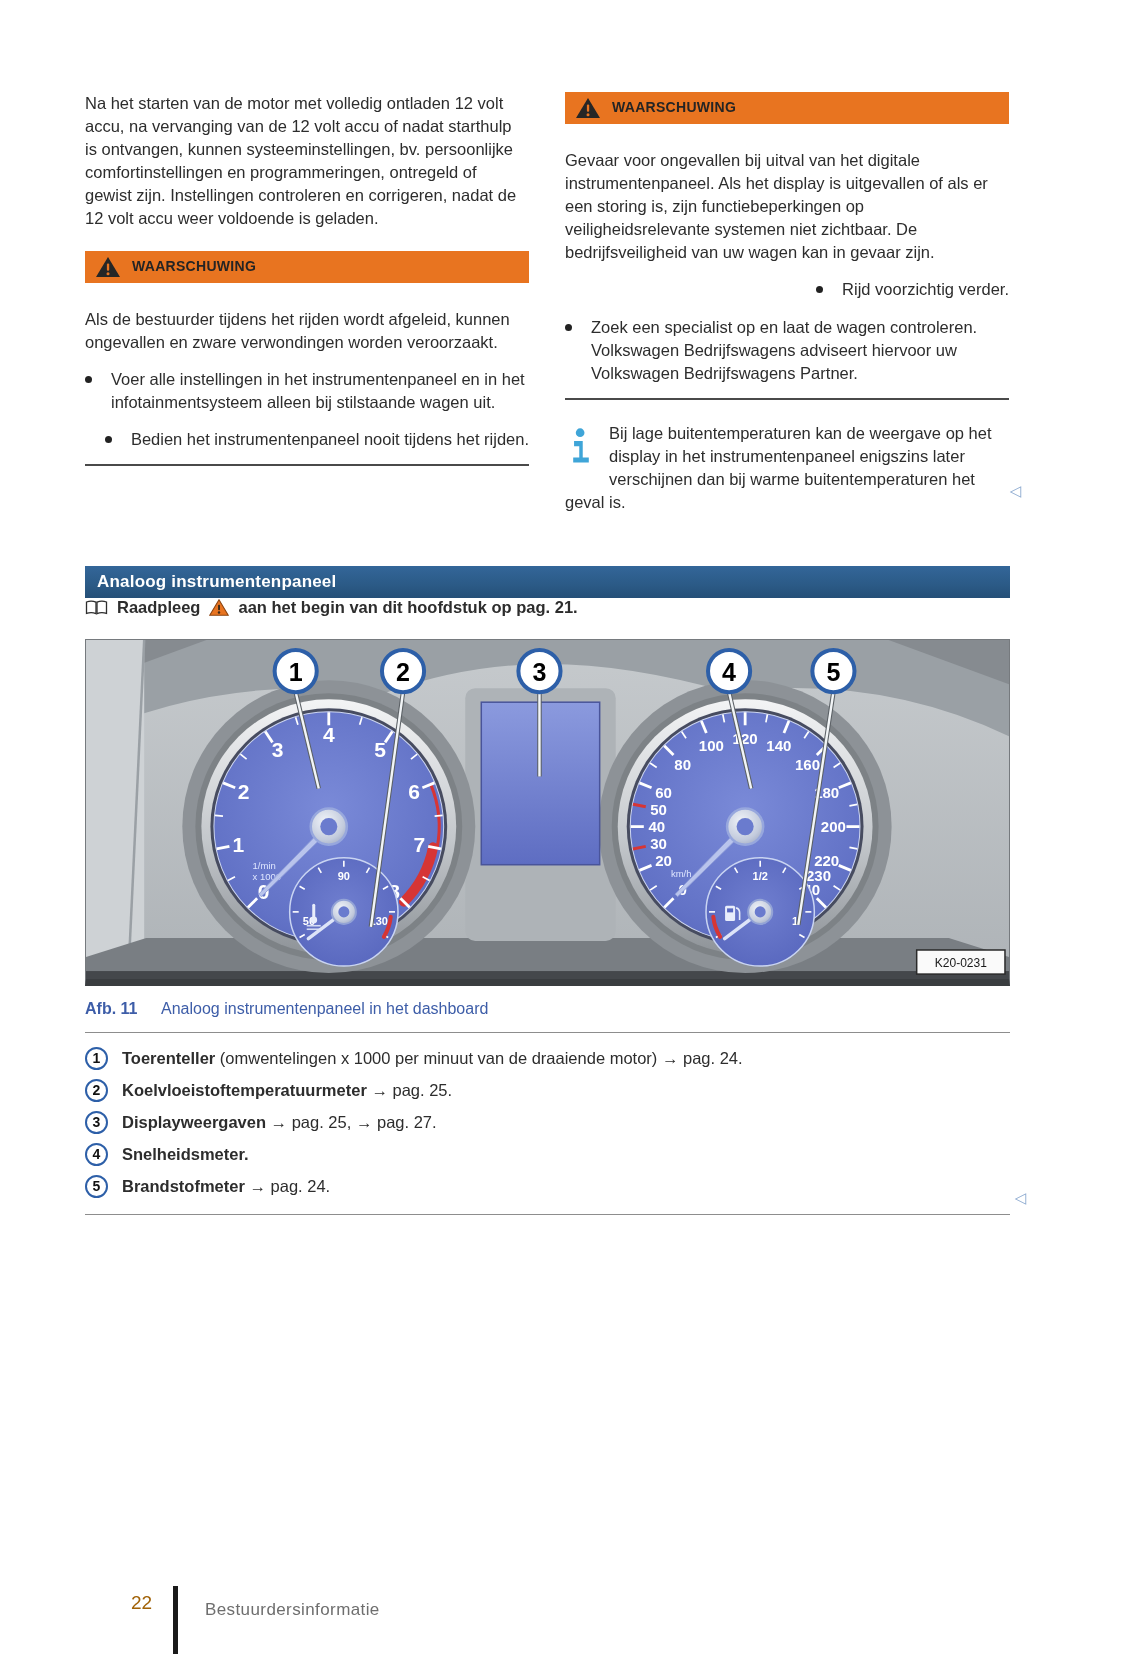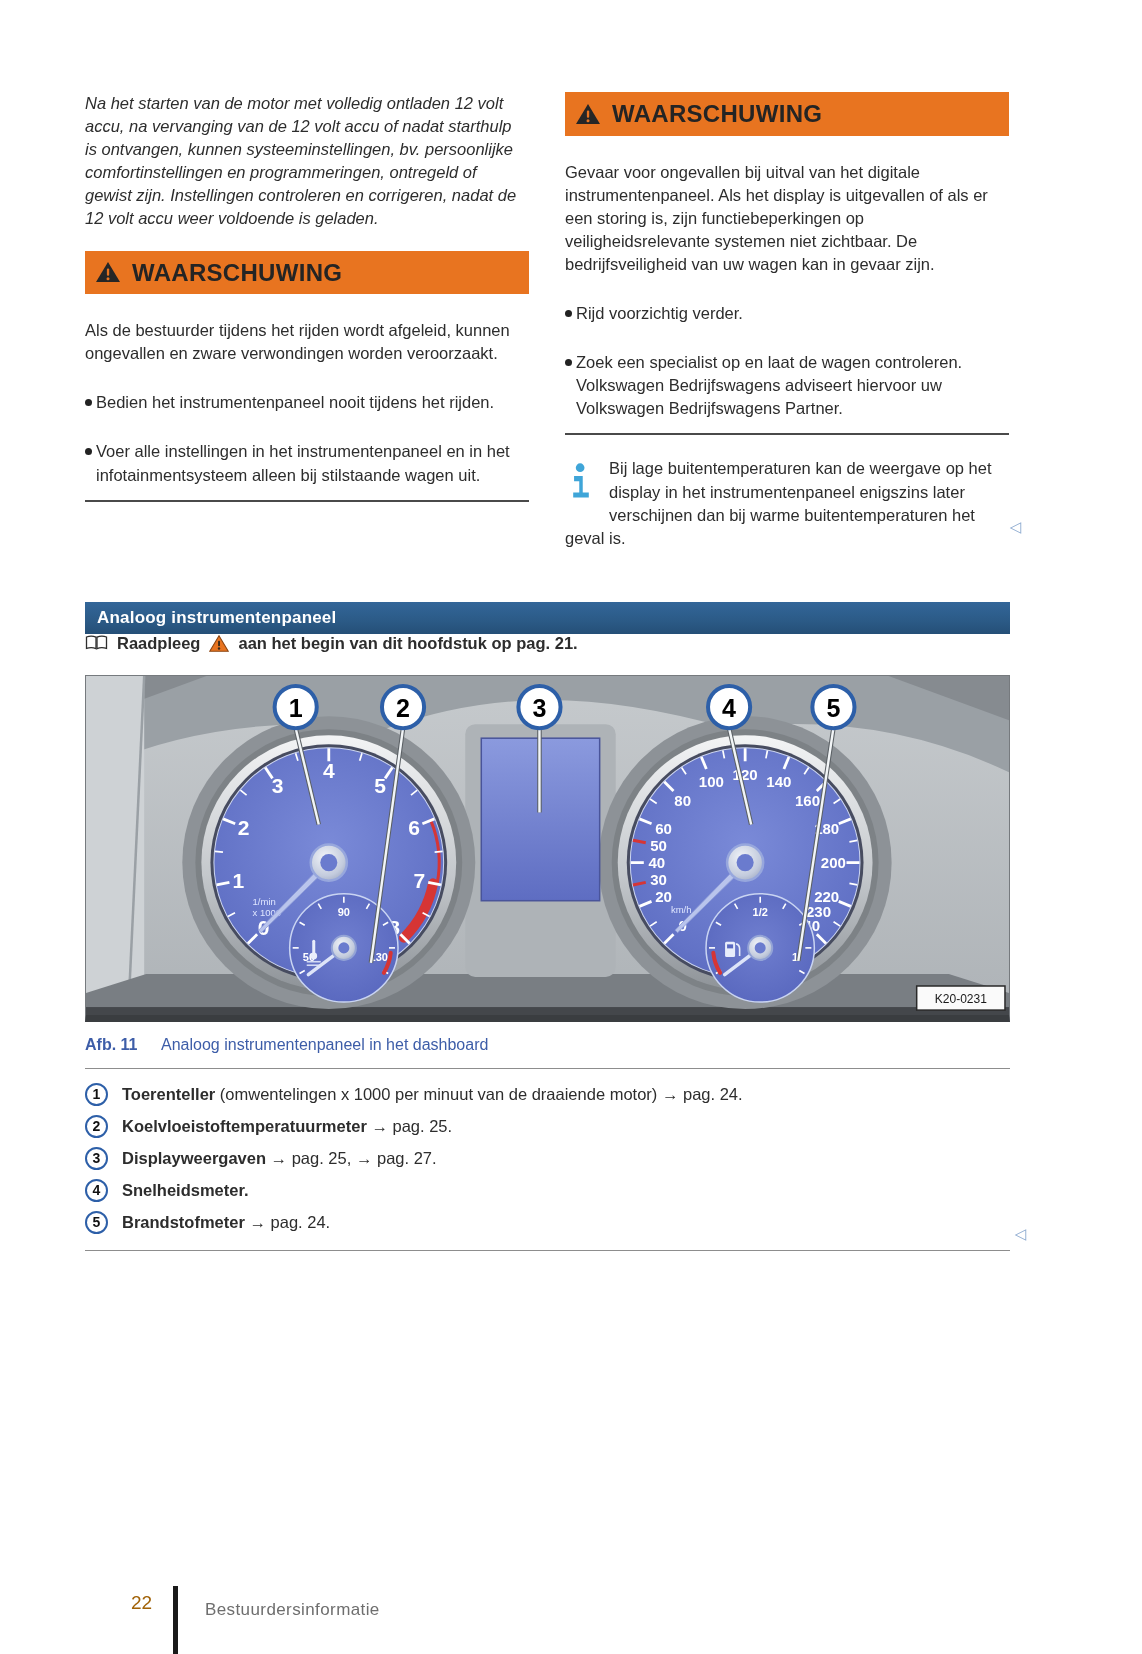--- a/index.html
+++ b/index.html
@@ -11,26 +11,26 @@
   }
   *{box-sizing:border-box;}
   html,body{margin:0;padding:0;}
   body{
     width:1142px;height:1654px;position:relative;background:#ffffff;
     font-family:"Liberation Sans","DejaVu Sans",sans-serif;color:#2d2d2d;
   }
   .content{position:absolute;left:85px;top:92px;width:925px;}
   .cols{display:flex;gap:36px;}
   .col{width:444px;font-size:16.5px;line-height:1.4;}
-  p.intro{margin:0 8px 20px 0;font-style:italic;}
+  p.intro{margin:0 8px 20px 0;}
   .warnbox{border-bottom:2px solid #4a4a4a;padding-bottom:13px;}
   .warnhead{display:flex;align-items:center;gap:11px;background:var(--warning-orange);
-    padding:5px 10px;font-size:24px;font-weight:bold;color:#242424;letter-spacing:.3px;}
+    padding:5px 10px;font-size:14px;font-weight:bold;color:#242424;letter-spacing:.3px;}
   .warnbody{padding-top:25px;}
-  .b{display:flex;gap:4px;margin-top:26px;}
+  .b{display:flex;gap:19px;margin-top:14px;justify-content:flex-end;}
   .dot{width:7px;height:7px;border-radius:50%;background:#222;margin-top:8px;flex:none;}
   .note{margin-top:22px;position:relative;}
   .note-icon{float:left;width:26px;height:44px;margin:3px 15px 2px 3px;}
   .marker{position:absolute;color:var(--marker-blue);font-size:15px;line-height:1;}
   .note .marker{right:-12px;bottom:16px;}
   .section-bar{margin-top:52px;background:linear-gradient(180deg,#336699 0%,var(--header-blue) 60%,#254f77 100%);
     color:#fff;font-size:17px;font-weight:bold;padding:6px 12px;letter-spacing:.2px;}
   .refline{font-weight:bold;font-size:16.5px;display:flex;align-items:center;gap:9px;}
   .figure{margin-top:22px;border:1px solid #767a7e;border-bottom:7px solid #3a3d40;line-height:0;background:#b7bbbf;}
   .figure svg{width:100%;height:auto;display:block;}
@@ -65,25 +65,25 @@
             <path d="M13,1 L25,21 H1 Z" fill="#262626"></path>
             <rect x="11.9" y="7.5" width="2.3" height="7.2" rx="1" fill="#E87420"></rect>
             <circle cx="13" cy="17.8" r="1.5" fill="#E87420"></circle>
           </svg>
           <span>WAARSCHUWING</span>
         </div>
         <div class="warnbody">Als de bestuurder tijdens het rijden wordt afgeleid, kunnen ongevallen en zware verwondingen worden veroorzaakt.</div>
         <div>
           <div class="b">
             <span class="dot"></span>
-            <span>Bedien het instrumentenpaneel nooit tijdens het rijden.</span>
+            <span>Voer alle instellingen in het instrumentenpaneel en in het infotainmentsysteem alleen bij stilstaande wagen uit.</span>
           </div>
           <div class="b">
             <span class="dot"></span>
-            <span>Voer alle instellingen in het instrumentenpaneel en in het infotainmentsysteem alleen bij stilstaande wagen uit.</span>
+            <span>Bedien het instrumentenpaneel nooit tijdens het rijden.</span>
           </div>
         </div>
       </div>
     </div>
 
     <div class="col">
       <div class="warnbox">
         <div class="warnhead">
           <svg width="26" height="22" viewBox="0 0 26 22">
             <path d="M13,1 L25,21 H1 Z" fill="#262626"></path>

